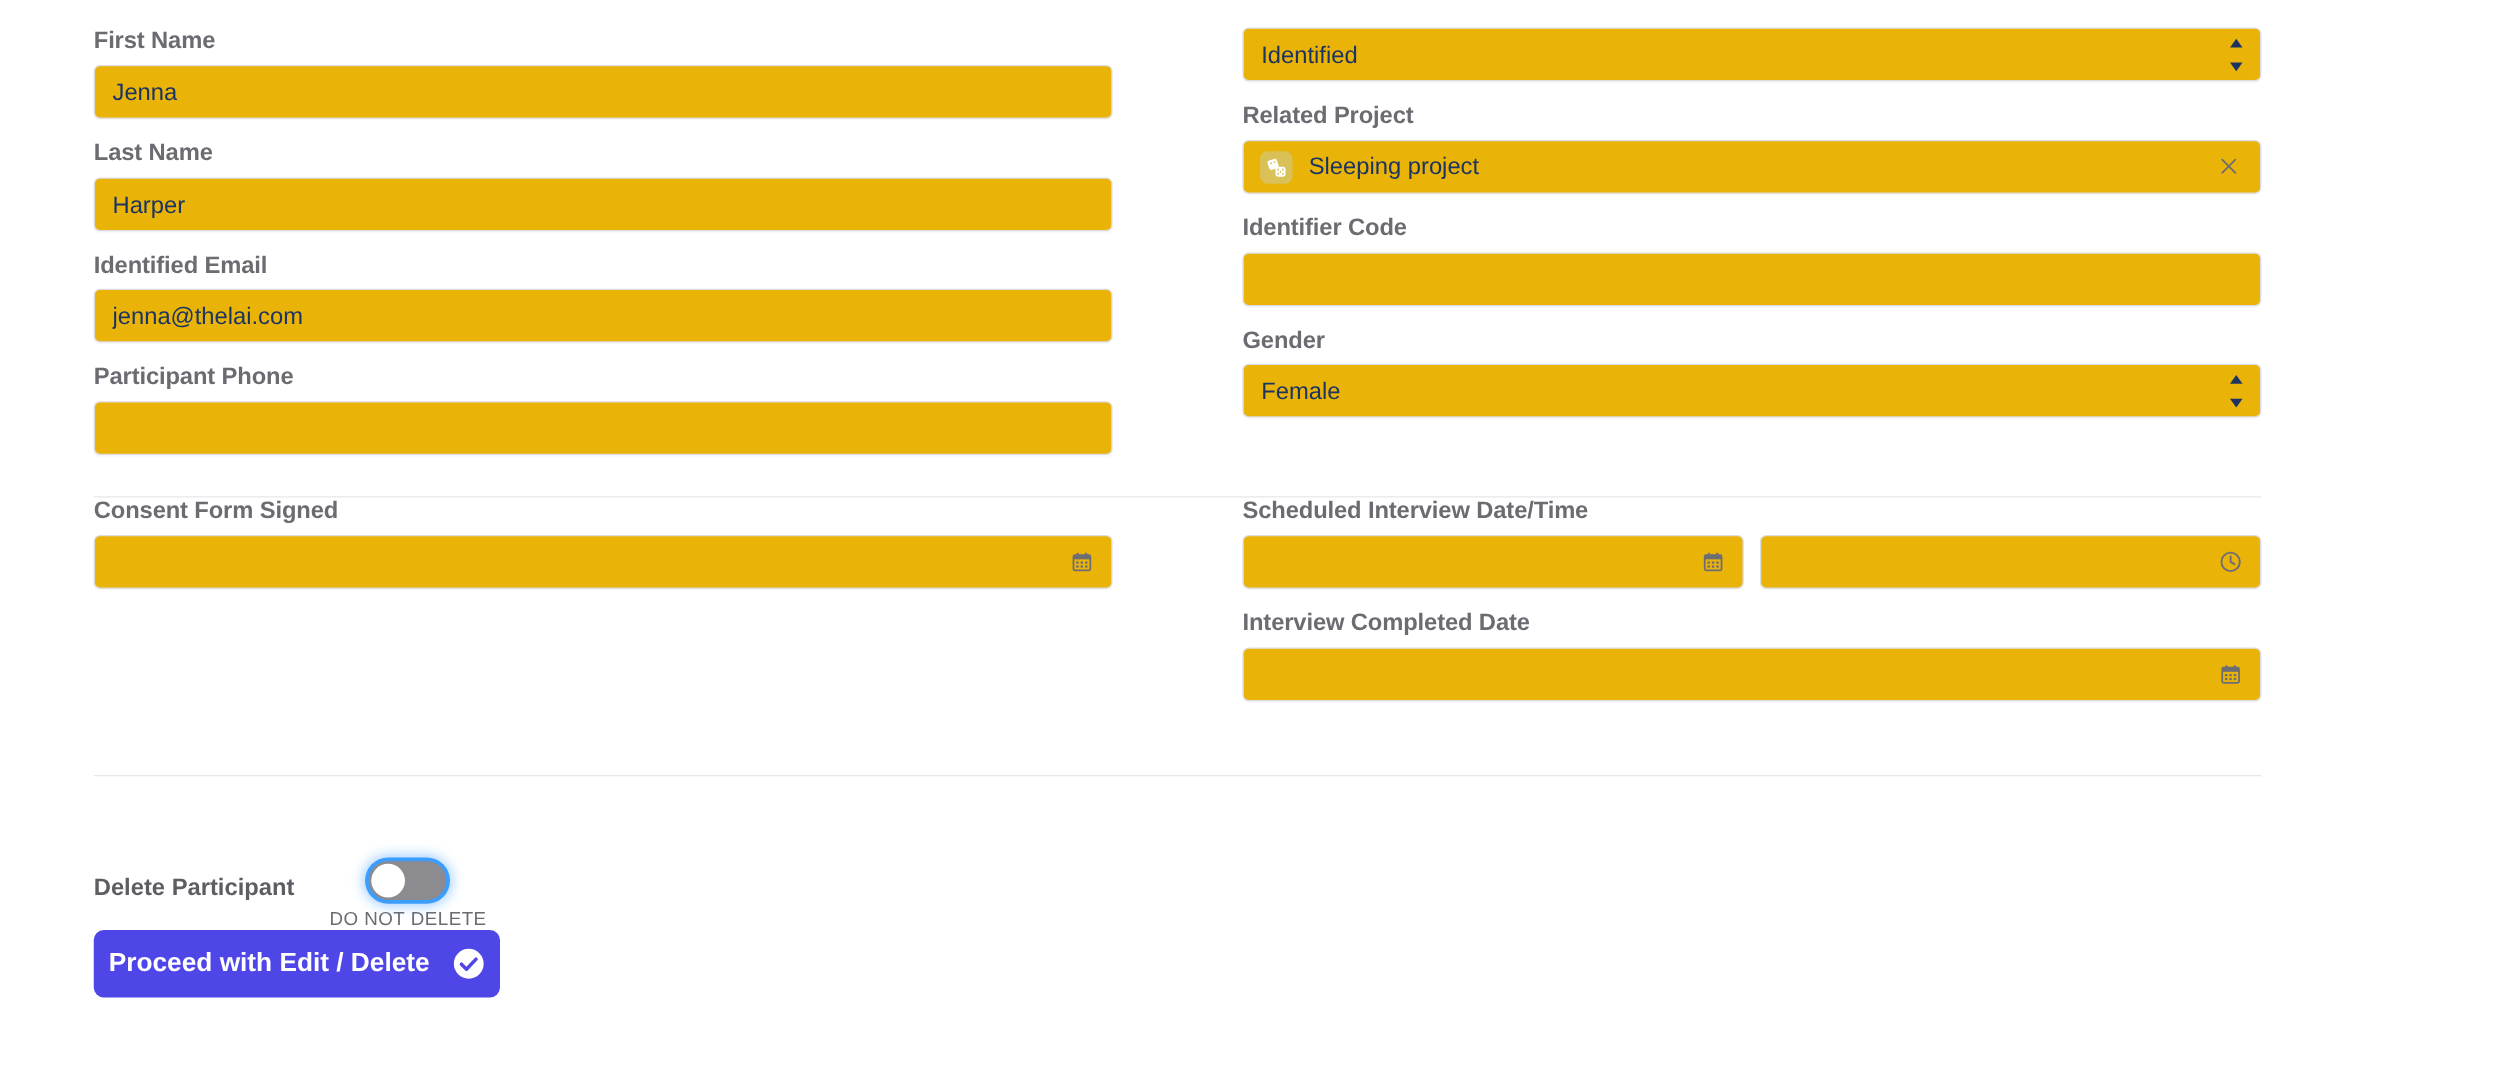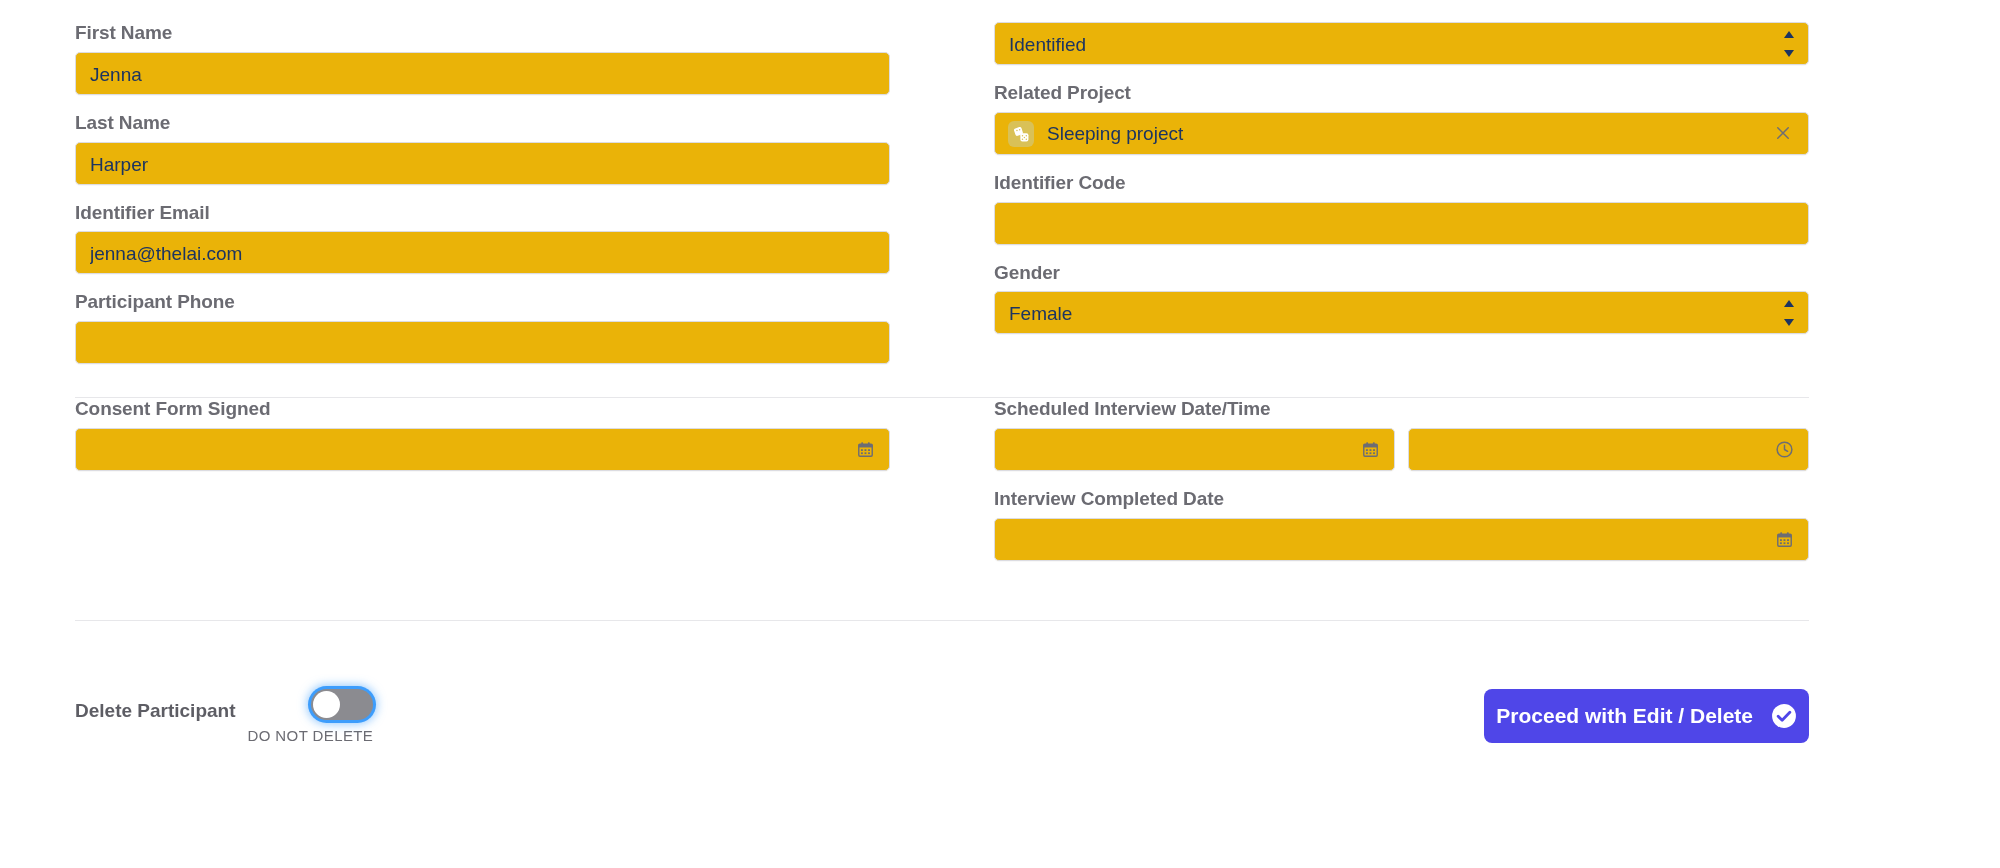--- a/index.html
+++ b/index.html
@@ -176,22 +176,22 @@
     font-size: 19px;
     font-weight: bold;
     color: #5d5d64;
     line-height: 36px;
     padding-top: 4px;
     white-space: nowrap;
   }
   .toggle-wrap {
     display: flex;
     flex-direction: column;
-    align-items: flex-end;
-    margin-left: 12px;
+    align-items: center;
+    margin-left: 28px;
   }
   .toggle {
     position: relative;
     width: 62px;
     height: 31px;
     border-radius: 18px;
     background: #8b8b90;
     box-shadow: 0 0 0 3px #3d9dfc, 0 0 10px 4px rgba(61,157,252,0.55);
     cursor: pointer;
   }
@@ -259,21 +259,21 @@
       </div>
 
       <div class="field">
         <label class="field-label">Last Name</label>
         <div class="input-shell">
           <span class="value">Harper</span>
         </div>
       </div>
 
       <div class="field">
-        <label class="field-label">Identifier Email</label>
+        <label class="field-label">Identified Email</label>
         <div class="input-shell">
           <span class="value">jenna@thelai.com</span>
         </div>
       </div>
 
       <div class="field">
         <label class="field-label">Participant Phone</label>
         <div class="input-shell empty">
           <span class="value"></span>
         </div>
@@ -431,21 +431,21 @@
             </svg>
           </span>
         </div>
       </div>
 
     </div>
   </div>
 
   <div class="divider" style="margin-top:42px;"></div>
 
-  <div class="footer" style="margin-top:68px;">
+  <div class="footer" style="margin-top:68px;flex-direction:column;">
 
     <div class="delete-group">
       <span class="delete-label">Delete Participant</span>
       <div class="toggle-wrap">
         <div class="toggle">
           <span class="knob"></span>
         </div>
         <span class="toggle-caption">DO NOT DELETE</span>
       </div>
     </div>

